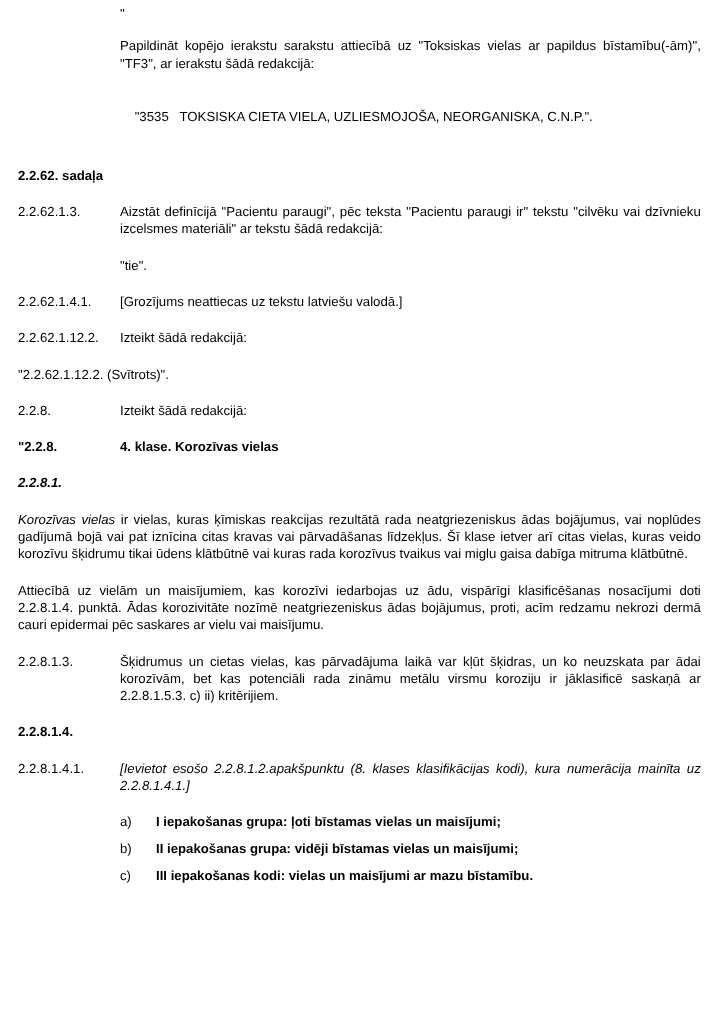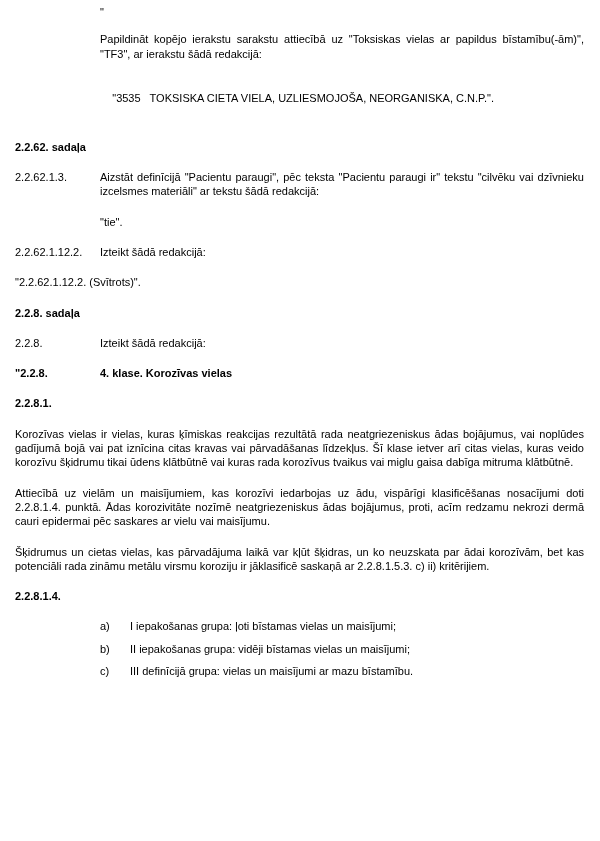--- a/index.html
+++ b/index.html
@@ -36,34 +36,34 @@
     text-align: justify;
   }
   .quote-line {
     margin-left: 85px;
     margin-bottom: 13px;
   }
   .full-line {
     margin-bottom: 16px;
   }
   .bold { font-weight: bold; }
-  .italic { }
+  .italic { font-style: italic; }
   .prewrap { white-space: pre-wrap; }
   .list-row {
     display: flex;
     margin-left: 85px;
     margin-bottom: 8px;
   }
   .list-row .letter {
     flex: 0 0 30px;
     width: 30px;
   }
   .list-row .item-text {
     flex: 1;
-    font-weight: normal;
+    font-weight: bold;
   }
   .entry-gap { margin-bottom: 20px; }
 </style>
 </head>
 <body>
 
 <div class="page">
 
   <div class="quote-line">
     <span>"</span>
@@ -83,33 +83,34 @@
 
   <div class="row">
     <span class="label">2.2.62.1.3.</span>
     <span class="body">Aizstāt definīcijā "Pacientu paraugi", pēc teksta "Pacientu paraugi ir" tekstu "cilvēku vai dzīvnieku izcelsmes materiāli" ar tekstu šādā redakcijā:</span>
   </div>
 
   <div class="indented">
     <span>"tie".</span>
   </div>
 
+  <div class="row">
+    <span class="label">2.2.62.1.4.1.</span>
+    <span class="body">[Grozījums neattiecas uz tekstu latviešu valodā.]</span>
+  </div>
 
   <div class="row">
     <span class="label">2.2.62.1.12.2.</span>
     <span class="body">Izteikt šādā redakcijā:</span>
   </div>
 
   <div class="full-line">
     <span>"2.2.62.1.12.2. (Svītrots)".</span>
   </div>
 
-  <div class="full-line bold">
-    <span>2.2.8. sadaļa</span>
-  </div>
 
   <div class="row">
     <span class="label">2.2.8.</span>
     <span class="body">Izteikt šādā redakcijā:</span>
   </div>
 
   <div class="row bold">
     <span class="label">"2.2.8.</span>
     <span class="body">4. klase. Korozīvas vielas</span>
   </div>
@@ -120,37 +121,42 @@
 
   <div class="row">
     <span class="body"><span class="italic">Korozīvas vielas</span><span> ir vielas, kuras ķīmiskas reakcijas rezultātā rada neatgriezeniskus ādas bojājumus, vai noplūdes gadījumā bojā vai pat iznīcina citas kravas vai pārvadāšanas līdzekļus. Šī klase ietver arī citas vielas, kuras veido korozīvu šķidrumu tikai ūdens klātbūtnē vai kuras rada korozīvus tvaikus vai miglu gaisa dabīga mitruma klātbūtnē.</span></span>
   </div>
 
   <div class="row">
     <span class="body">Attiecībā uz vielām un maisījumiem, kas korozīvi iedarbojas uz ādu, vispārīgi klasificēšanas nosacījumi doti 2.2.8.1.4. punktā. Ādas korozivitāte nozīmē neatgriezeniskus ādas bojājumus, proti, acīm redzamu nekrozi dermā cauri epidermai pēc saskares ar vielu vai maisījumu.</span>
   </div>
 
   <div class="row">
+    <span class="label">2.2.8.1.3.</span>
     <span class="body">Šķidrumus un cietas vielas, kas pārvadājuma laikā var kļūt šķidras, un ko neuzskata par ādai korozīvām, bet kas potenciāli rada zināmu metālu virsmu koroziju ir jāklasificē saskaņā ar 2.2.8.1.5.3. c) ii) kritērijiem.</span>
   </div>
 
   <div class="row bold">
     <span class="label">2.2.8.1.4.</span>
   </div>
 
+  <div class="row">
+    <span class="label">2.2.8.1.4.1.</span>
+    <span class="body italic">[Ievietot esošo 2.2.8.1.2.apakšpunktu (8. klases klasifikācijas kodi), kura numerācija mainīta uz 2.2.8.1.4.1.]</span>
+  </div>
 
 
   <div class="list-row">
     <span class="letter">a)</span>
     <span class="item-text">I iepakošanas grupa: ļoti bīstamas vielas un maisījumi;</span>
   </div>
 
   <div class="list-row">
     <span class="letter">b)</span>
     <span class="item-text">II iepakošanas grupa: vidēji bīstamas vielas un maisījumi;</span>
   </div>
 
   <div class="list-row">
     <span class="letter">c)</span>
-    <span class="item-text">III definīcijā grupa: vielas un maisījumi ar mazu bīstamību.</span>
+    <span class="item-text">III iepakošanas kodi: vielas un maisījumi ar mazu bīstamību.</span>
   </div>
 
 </div>
 
 </body></html>

